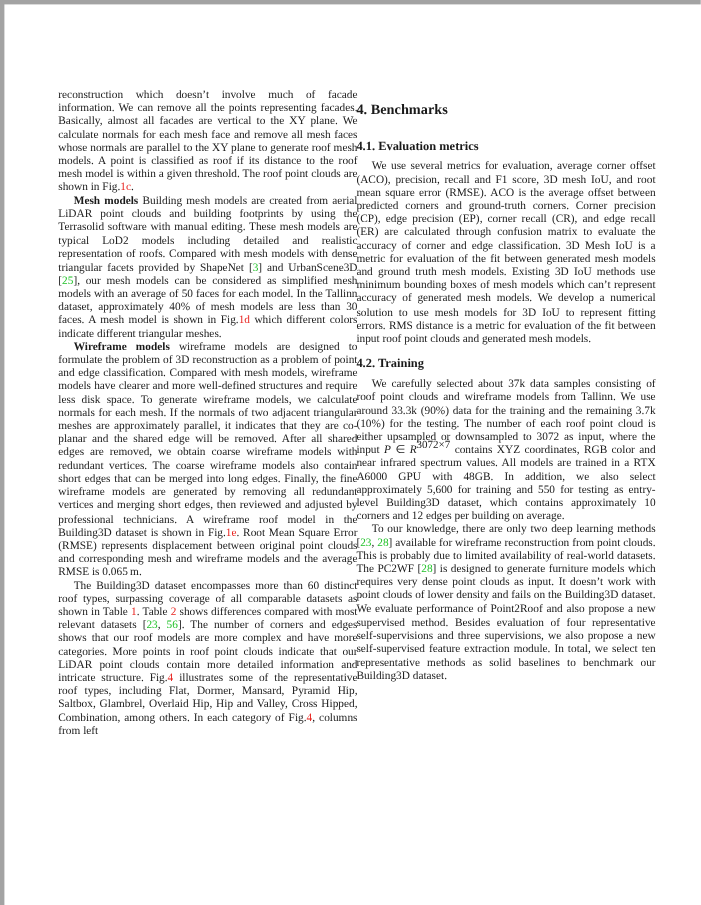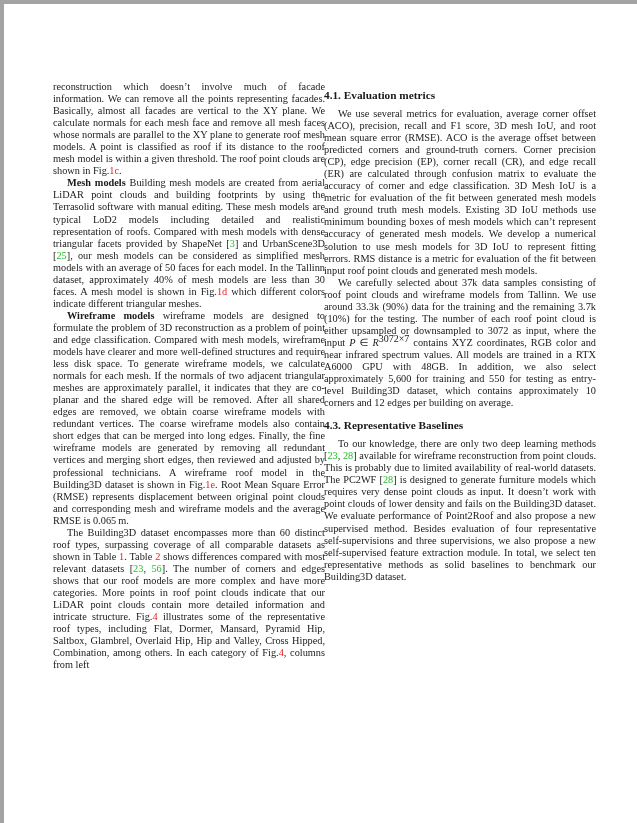--- a/index.html
+++ b/index.html
@@ -43,22 +43,23 @@
 
     <p class="indent"><span class="runin">Mesh models</span><span> Building mesh models are created from aerial LiDAR point clouds and building footprints by using the Terrasolid software with manual editing. These mesh models are typical LoD2 models including detailed and realistic representation of roofs. Compared with mesh models with dense triangular facets provided by ShapeNet [</span><span class="ref-green">3</span><span>] and UrbanScene3D [</span><span class="ref-green">25</span><span>], our mesh models can be considered as simplified mesh models with an average of 50 faces for each model. In the Tallinn dataset, approximately 40% of mesh models are less than 30 faces. A mesh model is shown in Fig.</span><span class="ref-red">1d</span><span> which different colors indicate different triangular meshes.</span></p>
 
     <p class="indent"><span class="runin">Wireframe models</span><span> wireframe models are designed to formulate the problem of 3D reconstruction as a problem of point and edge classification. Compared with mesh models, wireframe models have clearer and more well-defined structures and require less disk space. To generate wireframe models, we calculate normals for each mesh. If the normals of two adjacent triangular meshes are approximately parallel, it indicates that they are co-planar and the shared edge will be removed. After all shared edges are removed, we obtain coarse wireframe models with redundant vertices. The coarse wireframe models also contain short edges that can be merged into long edges. Finally, the fine wireframe models are generated by removing all redundant vertices and merging short edges, then reviewed and adjusted by professional technicians. A wireframe roof model in the Building3D dataset is shown in Fig.</span><span class="ref-red">1e</span><span>. Root Mean Square Error (RMSE) represents displacement between original point clouds and corresponding mesh and wireframe models and the average RMSE is 0.065 m.</span></p>
 
     <p class="indent"><span>The Building3D dataset encompasses more than 60 distinct roof types, surpassing coverage of all comparable datasets as shown in Table </span><span class="ref-red">1</span><span>. Table </span><span class="ref-red">2</span><span> shows differences compared with most relevant datasets [</span><span class="ref-green">23</span><span>, </span><span class="ref-green">56</span><span>]. The number of corners and edges shows that our roof models are more complex and have more categories. More points in roof point clouds indicate that our LiDAR point clouds contain more detailed information and intricate structure. Fig.</span><span class="ref-red">4</span><span> illustrates some of the representative roof types, including Flat, Dormer, Mansard, Pyramid Hip, Saltbox, Glambrel, Overlaid Hip, Hip and Valley, Cross Hipped, Combination, among others. In each category of Fig.</span><span class="ref-red">4</span><span>, columns from left</span></p>
   </div>
 
   <div class="col col-right">
 
-    <h3 style="margin-top:8px">4.1. Evaluation metrics</h3>
+    <h2>4. Benchmarks</h2>
+    <h3 style="margin-top:20px">4.1. Evaluation metrics</h3>
     <p class="indent">We use several metrics for evaluation, average corner offset (ACO), precision, recall and F1 score, 3D mesh IoU, and root mean square error (RMSE). ACO is the average offset between predicted corners and ground-truth corners. Corner precision (CP), edge precision (EP), corner recall (CR), and edge recall (ER) are calculated through confusion matrix to evaluate the accuracy of corner and edge classification. 3D Mesh IoU is a metric for evaluation of the fit between generated mesh models and ground truth mesh models. Existing 3D IoU methods use minimum bounding boxes of mesh models which can’t represent accuracy of generated mesh models. We develop a numerical solution to use mesh models for 3D IoU to represent fitting errors. RMS distance is a metric for evaluation of the fit between input roof point clouds and generated mesh models.</p>
 
+    <h3>4.2. Training</h3>
     <p class="indent"><span>We carefully selected about 37k data samples consisting of roof point clouds and wireframe models from Tallinn. We use around 33.3k (90%) data for the training and the remaining 3.7k (10%) for the testing. The number of each roof point cloud is either upsampled or downsampled to 3072 as input, where the input </span><span class="math">P</span><span> ∈ </span><span class="math">R</span><sup>3072×7</sup><span> contains XYZ coordinates, RGB color and near infrared spectrum values. All models are trained in a RTX A6000 GPU with 48GB. In addition, we also select approximately 5,600 for training and 550 for testing as entry-level Building3D dataset, which contains approximately 10 corners and 12 edges per building on average.</span></p>
 
-    <h3>4.3. Representative Baselines</h3>
     <p class="indent"><span>To our knowledge, there are only two deep learning methods [</span><span class="ref-green">23</span><span>, </span><span class="ref-green">28</span><span>] available for wireframe reconstruction from point clouds. This is probably due to limited availability of real-world datasets. The PC2WF [</span><span class="ref-green">28</span><span>] is designed to generate furniture models which requires very dense point clouds as input. It doesn’t work with point clouds of lower density and fails on the Building3D dataset. We evaluate performance of Point2Roof and also propose a new supervised method. Besides evaluation of four representative self-supervisions and three supervisions, we also propose a new self-supervised feature extraction module. In total, we select ten representative methods as solid baselines to benchmark our Building3D dataset.</span></p>
   </div>
 
 </div>
 
 </body></html>

